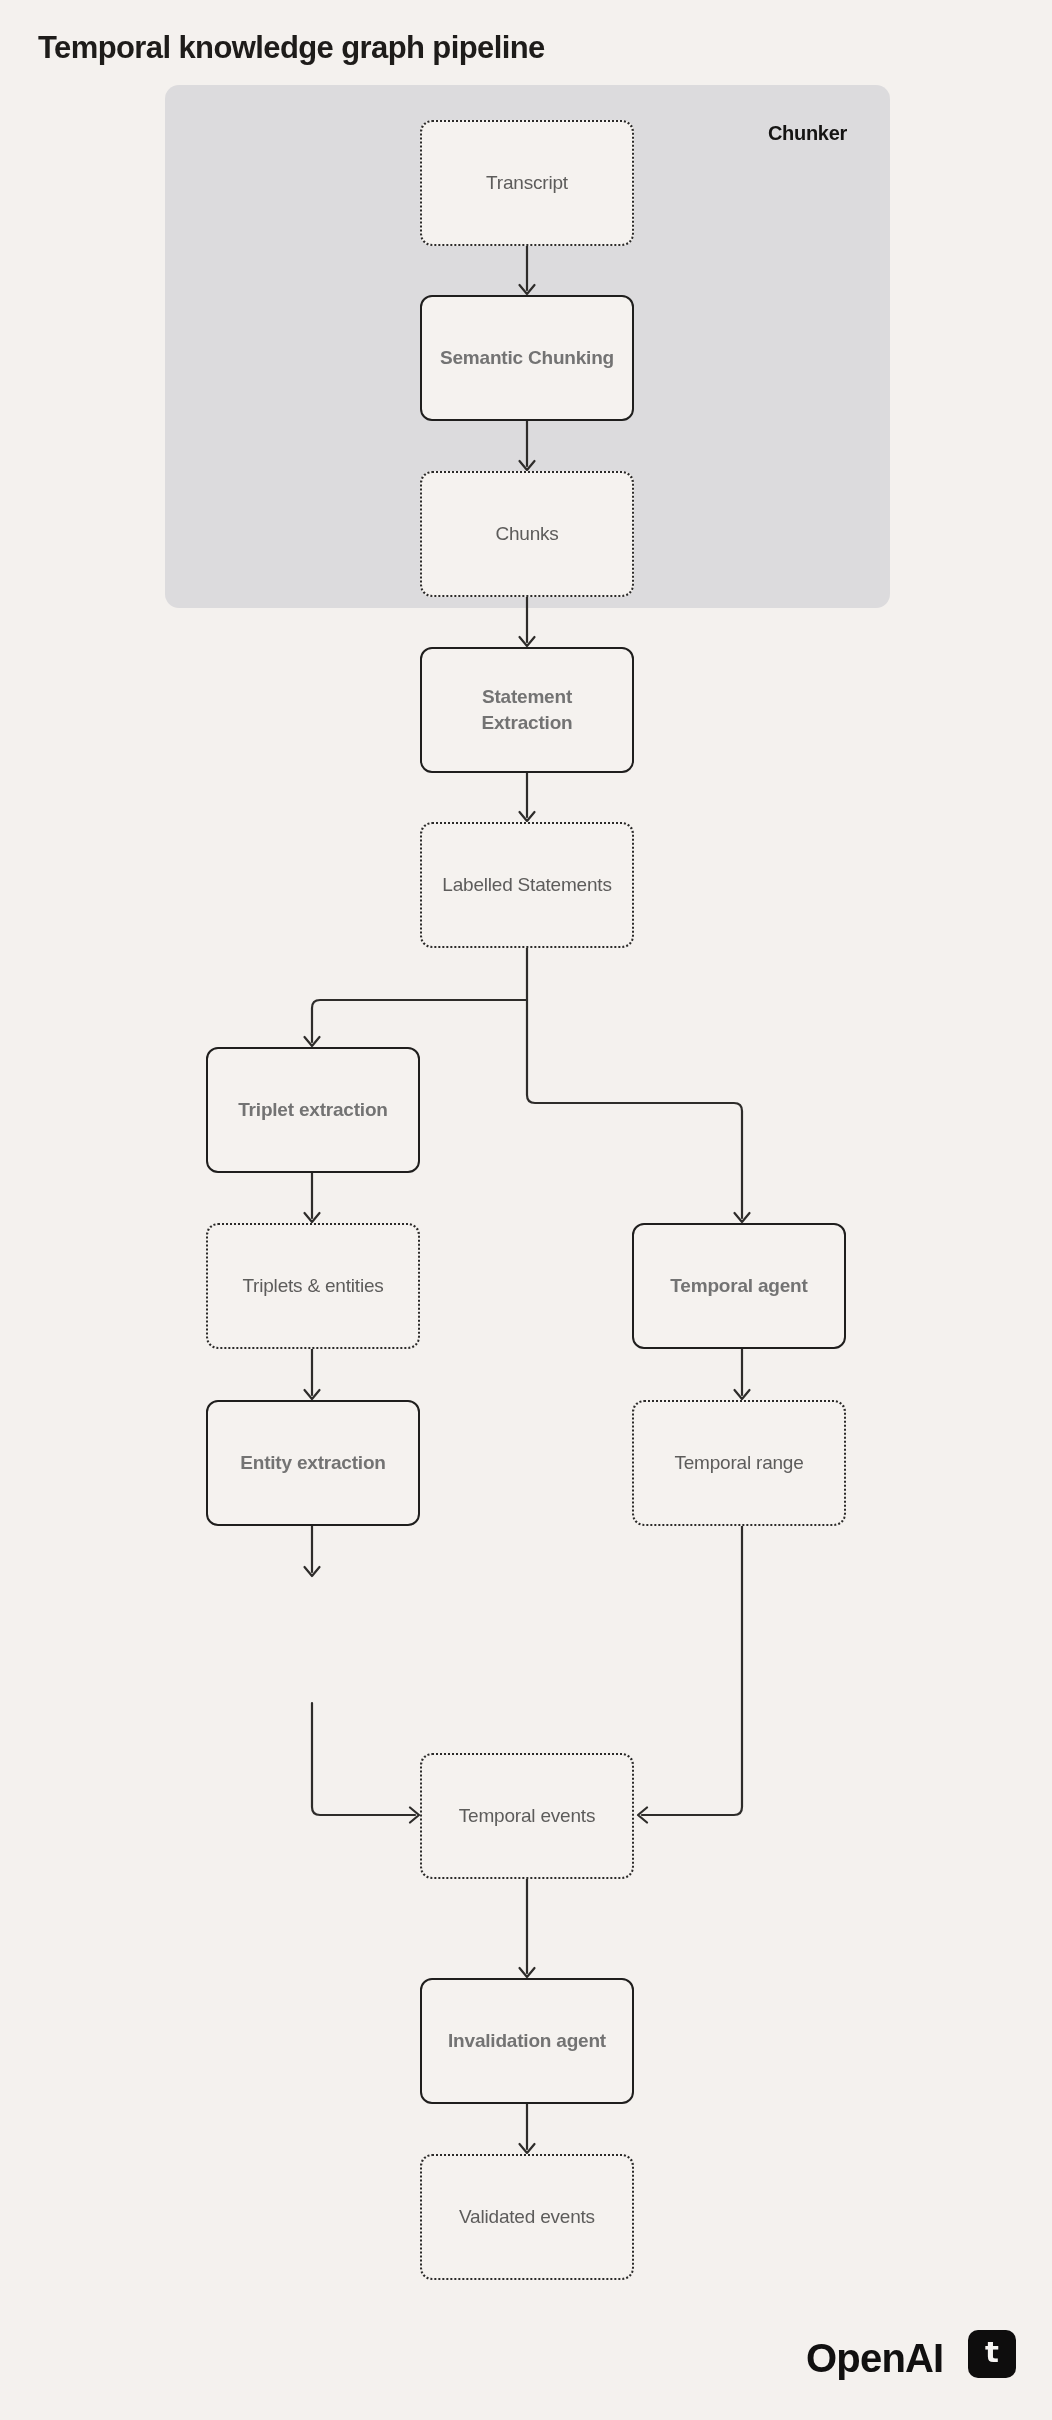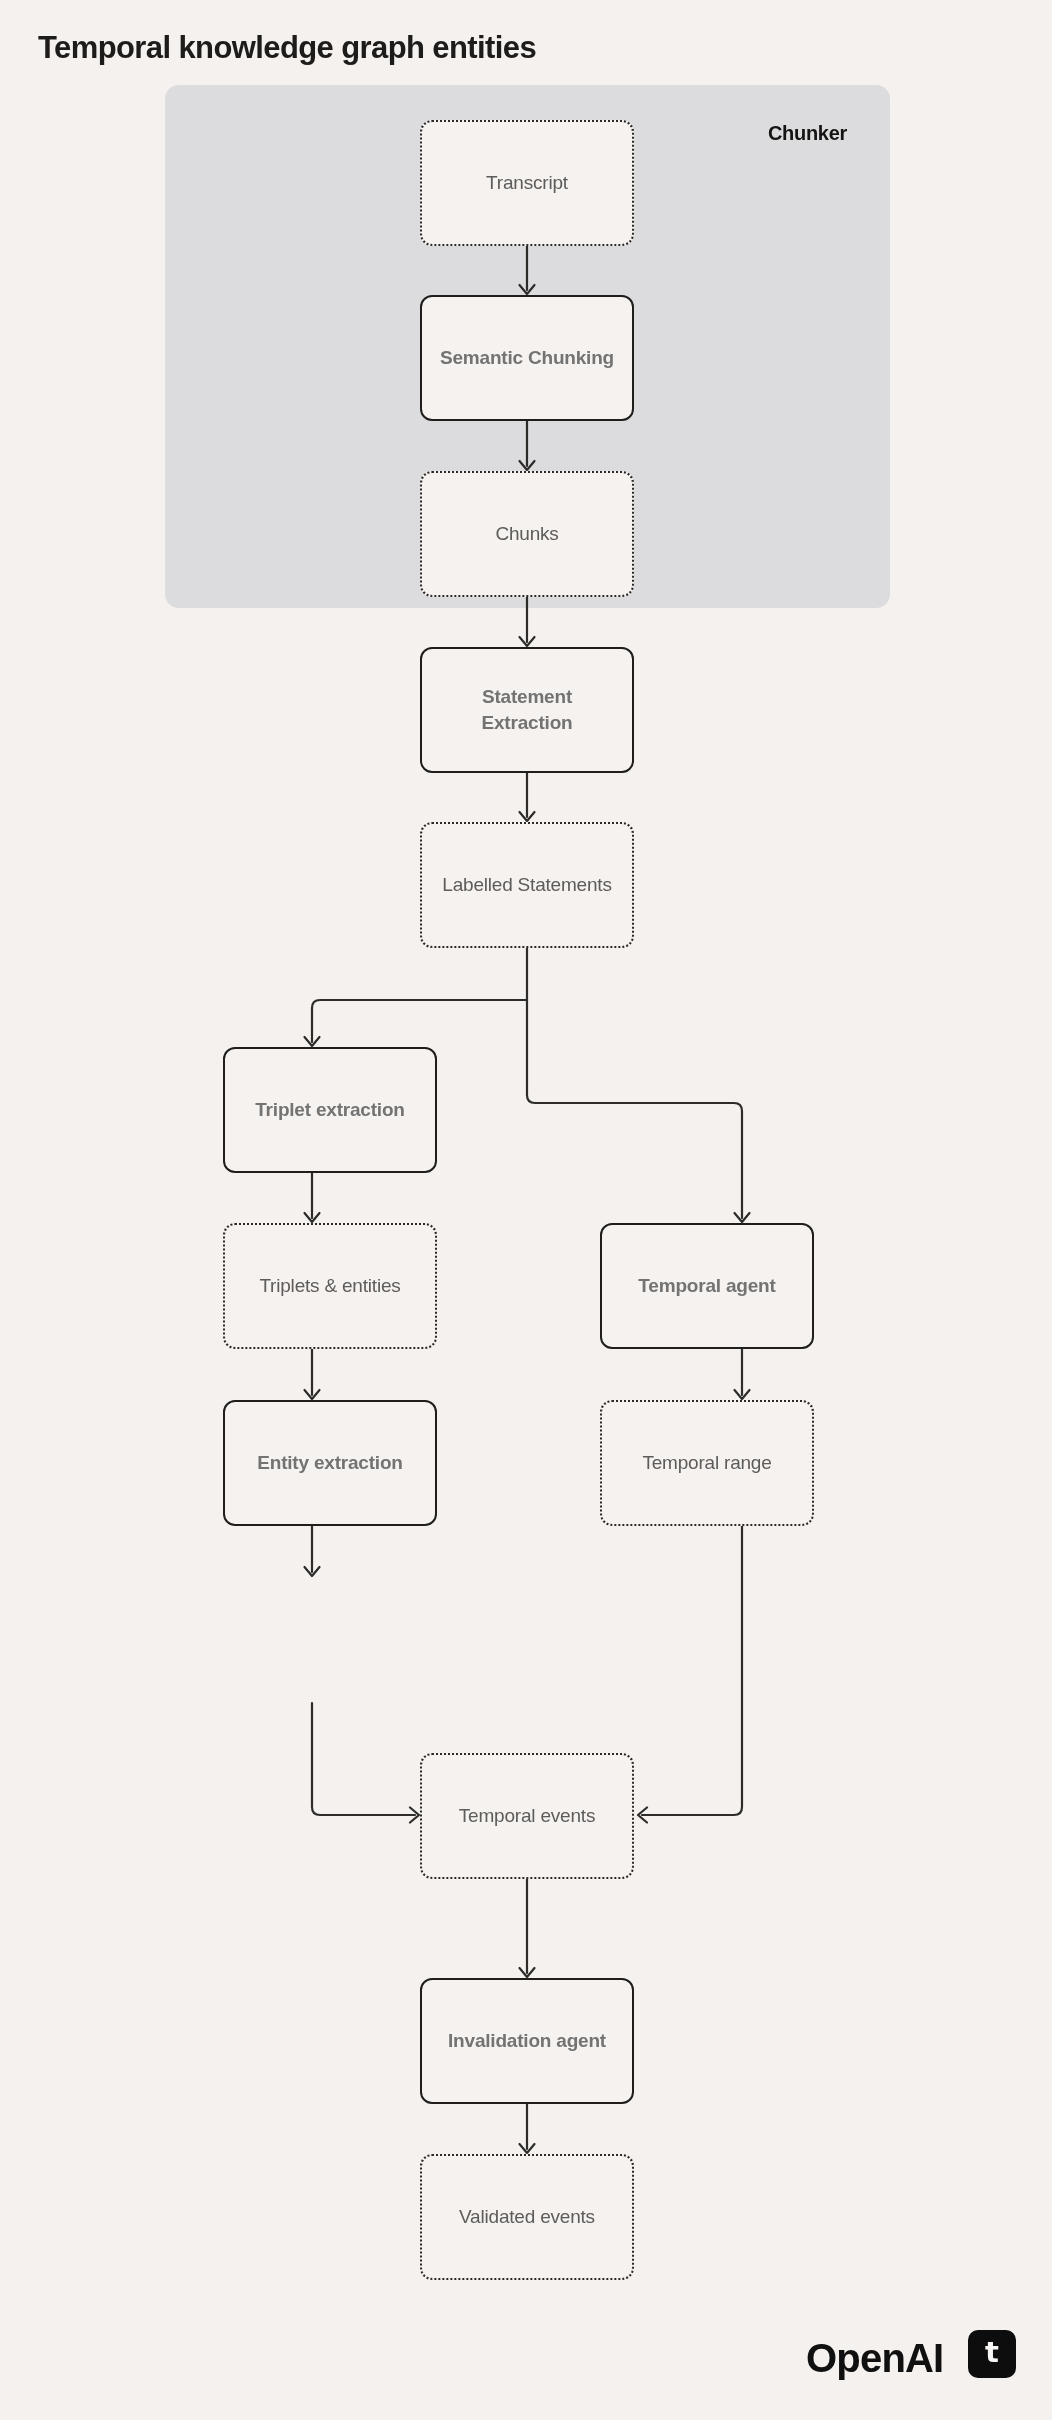--- a/index.html
+++ b/index.html
@@ -82,22 +82,22 @@
   }
   .node.process .label{
     font-weight:700;
     color:#737373;
   }
   .node.artifact .label{
     font-weight:500;
     color:#5d5c5b;
   }
   .col-mid{left:420px;}
-  .col-left{left:206px;margin-left:17px;}
-  .col-right{left:600px;}
+  .col-left{left:206px;}
+  .col-right{left:632px;}
 
   .wordmark{
     position:absolute;
     left:806px;
     top:2336px;
     font-size:40px;
     font-weight:700;
     letter-spacing:-0.8px;
     color:#111010;
   }
@@ -120,21 +120,21 @@
     color:#f7f5f3;
     line-height:1;
     padding-bottom:3px;
   }
 </style>
 </head>
 <body>
 
 <div class="canvas">
 
-  <div class="page-title">Temporal knowledge graph entities</div>
+  <div class="page-title">Temporal knowledge graph pipeline</div>
 
   <div class="group-box">
     <div class="group-label">Chunker</div>
   </div>
 
   <svg class="connectors" viewBox="0 0 1052 2420" xmlns="http://www.w3.org/2000/svg">
     <path d="M527,246 V290 M519.5,285 L527,294 L534.5,285"></path>
     <path d="M527,421 V466 M519.5,461 L527,470 L534.5,461"></path>
     <path d="M527,597 V642 M519.5,637 L527,646 L534.5,637"></path>
     <path d="M527,773 V817 M519.5,812 L527,821 L534.5,812"></path>

